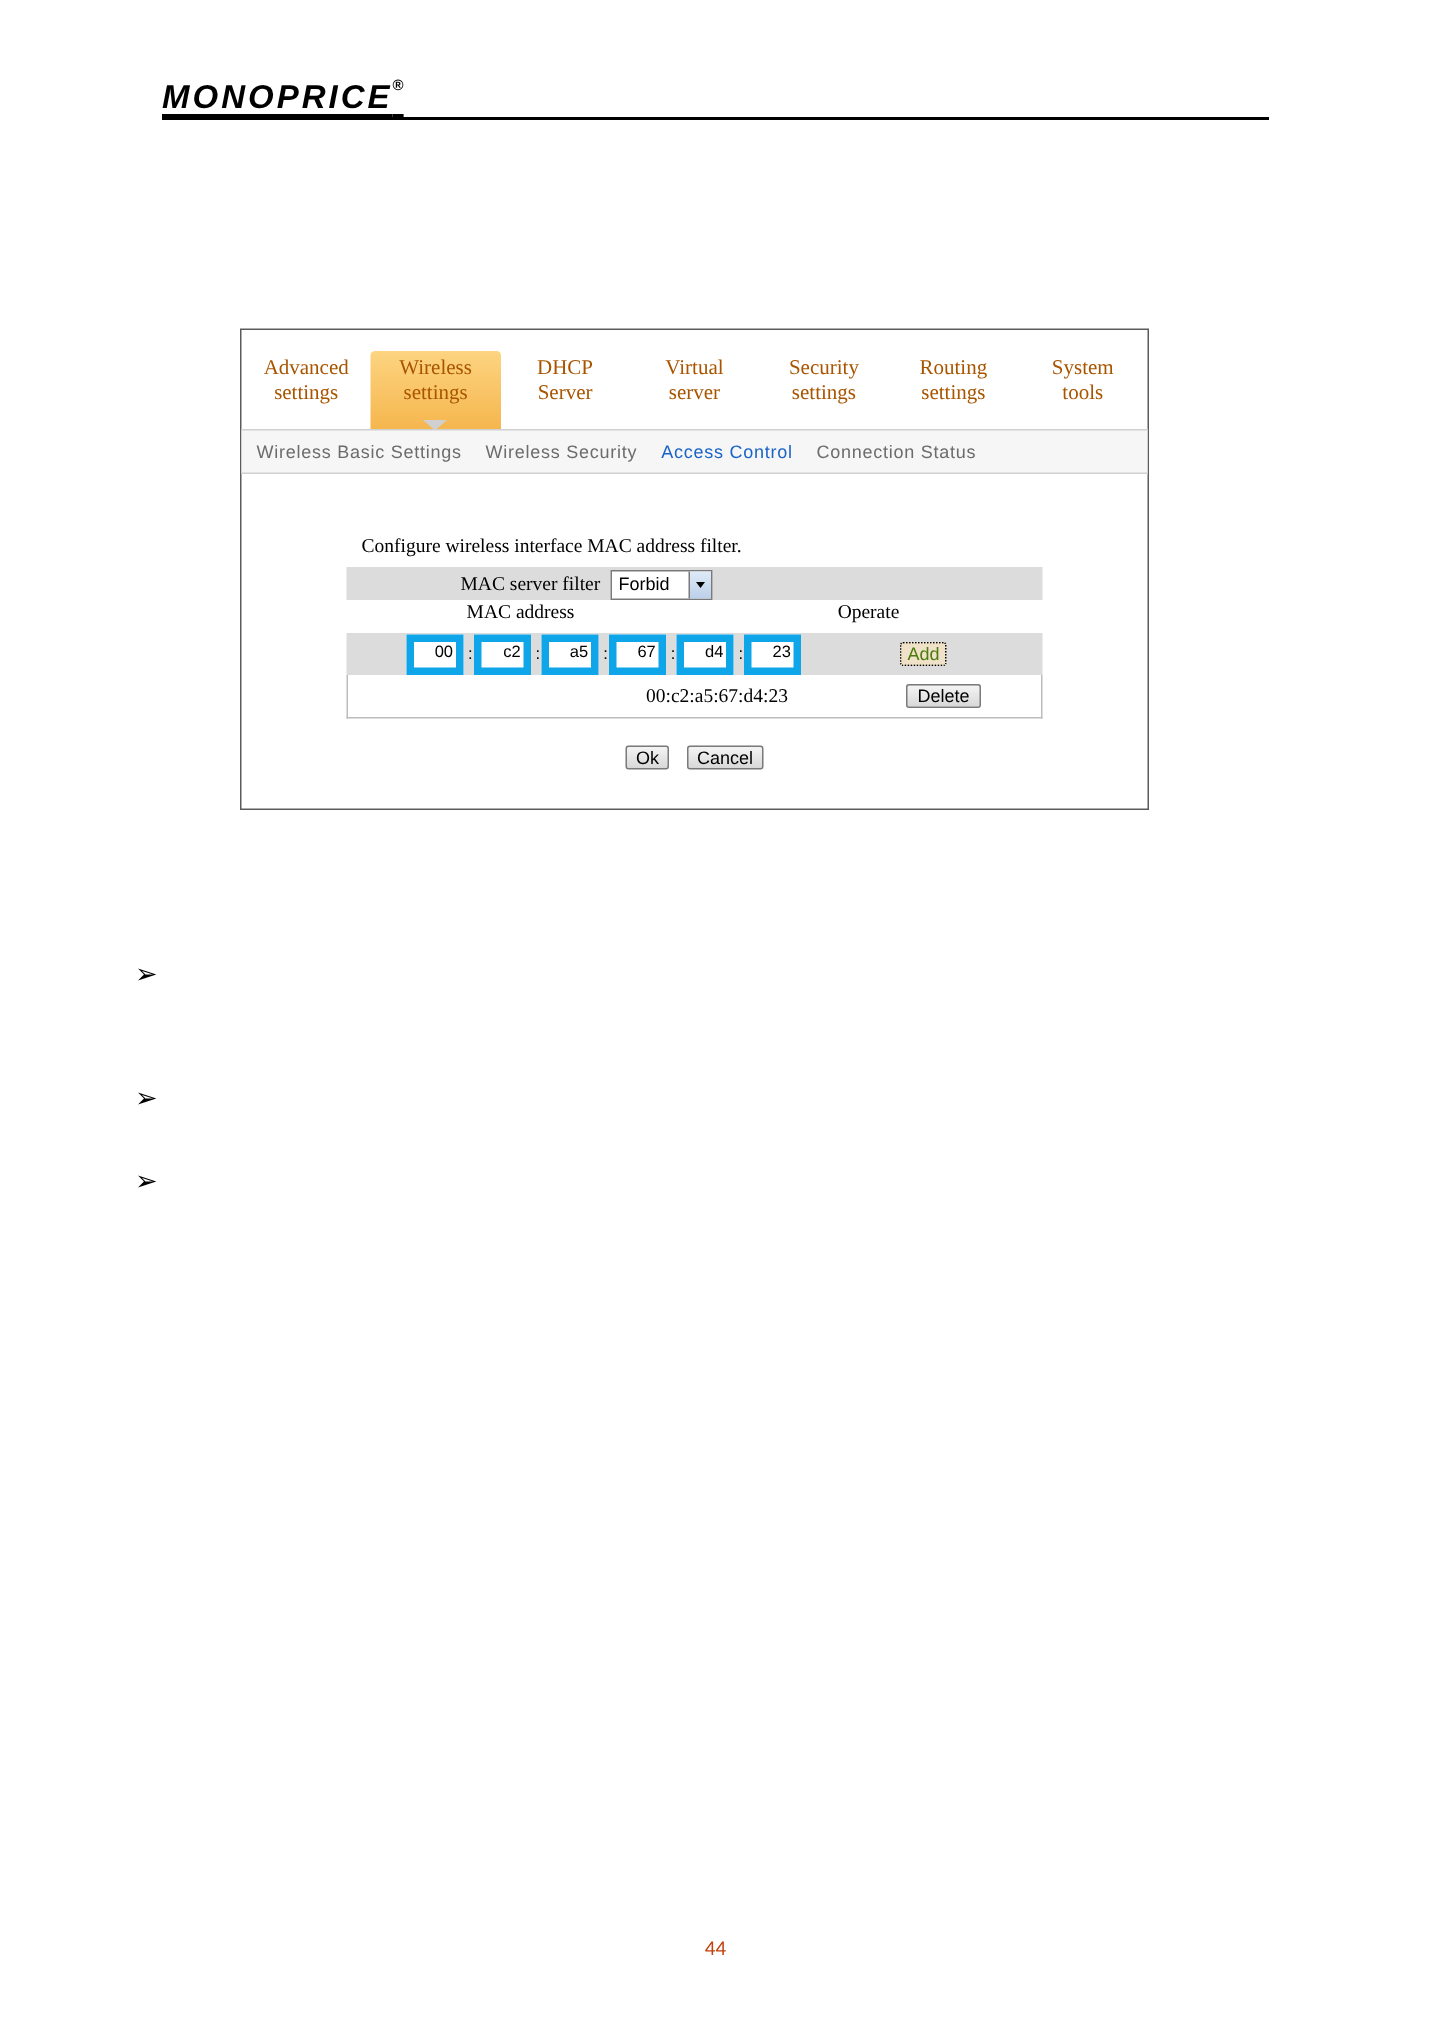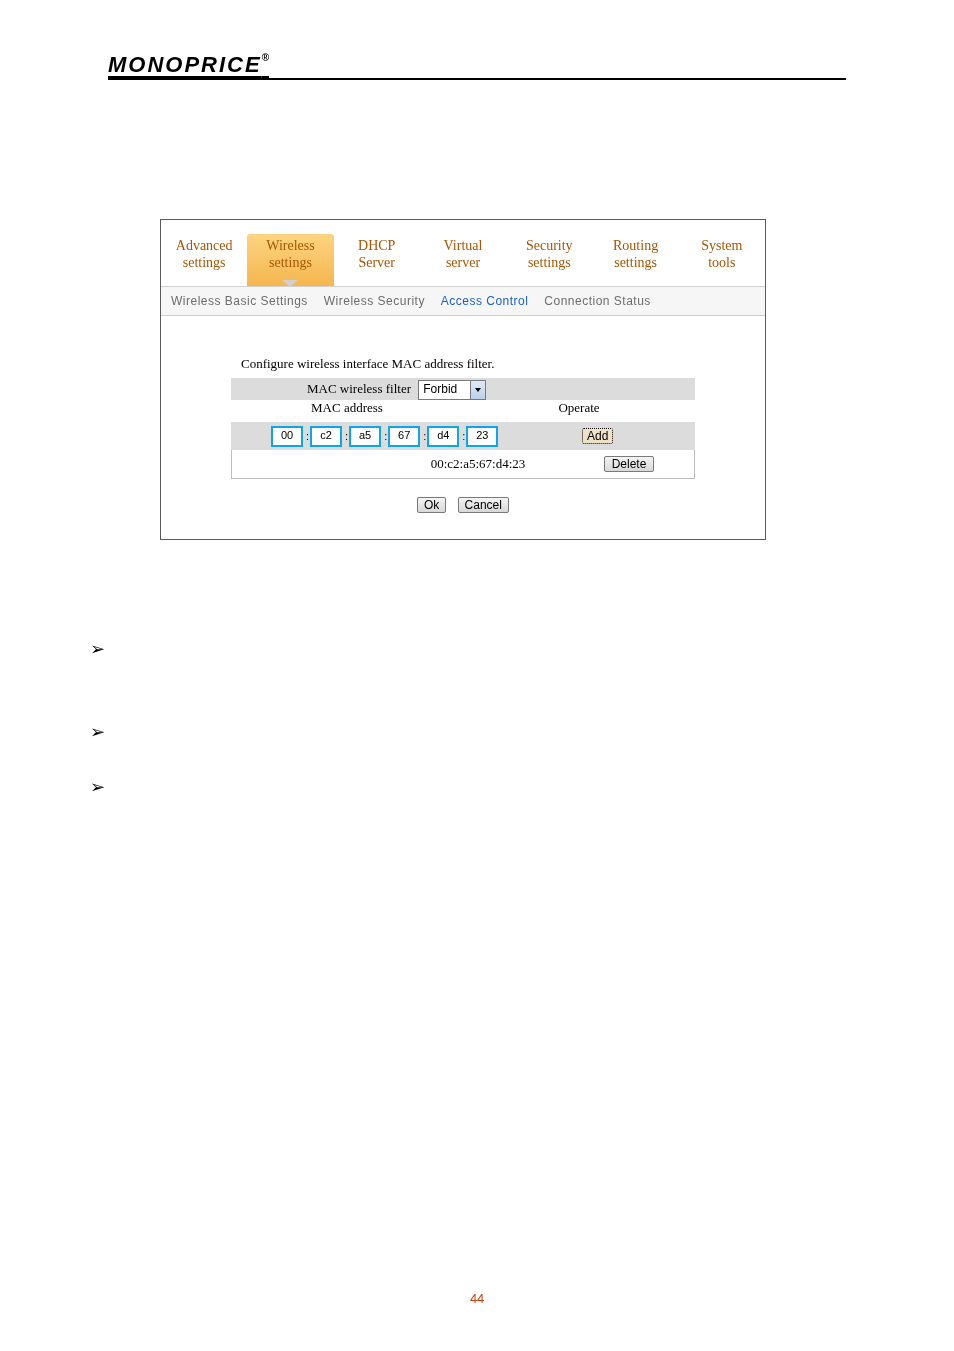--- a/index.html
+++ b/index.html
@@ -57,21 +57,20 @@
   }
 
   .tabs {
     display: flex;
     align-items: stretch;
     height: 52px;
     margin-top: 14px;
     font-size: 14px;
     color: #a95500;
     position: relative;
-    justify-content: flex-end;
   }
   .tab {
     flex: 1 1 0;
     text-align: center;
     line-height: 17px;
     padding-top: 3px;
     position: relative;
   }
   .tab.selected {
     background: linear-gradient(#fdd481 0%, #f5b64e 100%);
@@ -173,25 +172,25 @@
     align-items: center;
     background: #dcdcdc;
     height: 28px;
     margin-top: 6px;
     padding-left: 40px;
   }
   .mac-octet {
     width: 24px;
     height: 17px;
     background: #fff;
-    border: 2px solid #0ea5e9;
+    border: 5px solid #0ea5e9;
     font-family: Arial, sans-serif;
     font-size: 11px;
     line-height: 15px;
-    text-align: center;
+    text-align: right;
     padding: 0 2px;
     margin-right: 2px;
   }
   .mac-colon {
     font-family: Arial, sans-serif;
     font-size: 11px;
     margin: 0 1px;
   }
   .btn {
     background: linear-gradient(#f4f4f4, #d8d8d8);
@@ -199,21 +198,21 @@
     font-family: Arial, sans-serif;
     font-size: 12px;
     padding: 0 7px;
     line-height: 16px;
     cursor: pointer;
     border-radius: 2px;
   }
   .btn.add {
     border: 1px dotted #000;
     background: #efe2c8;
-    color: #000000;
+    color: #4d7c0f;
     padding: 0 4px;
   }
   .op-cell {
     flex: 1;
     text-align: center;
   }
 
   .mac-list-row {
     display: flex;
     align-items: center;
@@ -321,21 +320,21 @@
       <span class="subtab active">Access Control</span>
       <span class="subtab">Connection Status</span>
     </div>
 
     <div class="content-area">
 
 
       <div class="desc-row">Configure wireless interface MAC address filter.</div>
 
       <div class="band" style="margin-top:6px; text-align:left; padding-left:76px;">
-        <span class="band-label">MAC wireless filter</span>
+        <span class="band-label">MAC server filter</span>
         <span class="sel" style="width:46px;">
           <span>Forbid</span>
           <span class="arrow"></span>
         </span>
       </div>
 
       <div class="cols-header">
         <div>MAC address</div>
         <div>Operate</div>
       </div>

